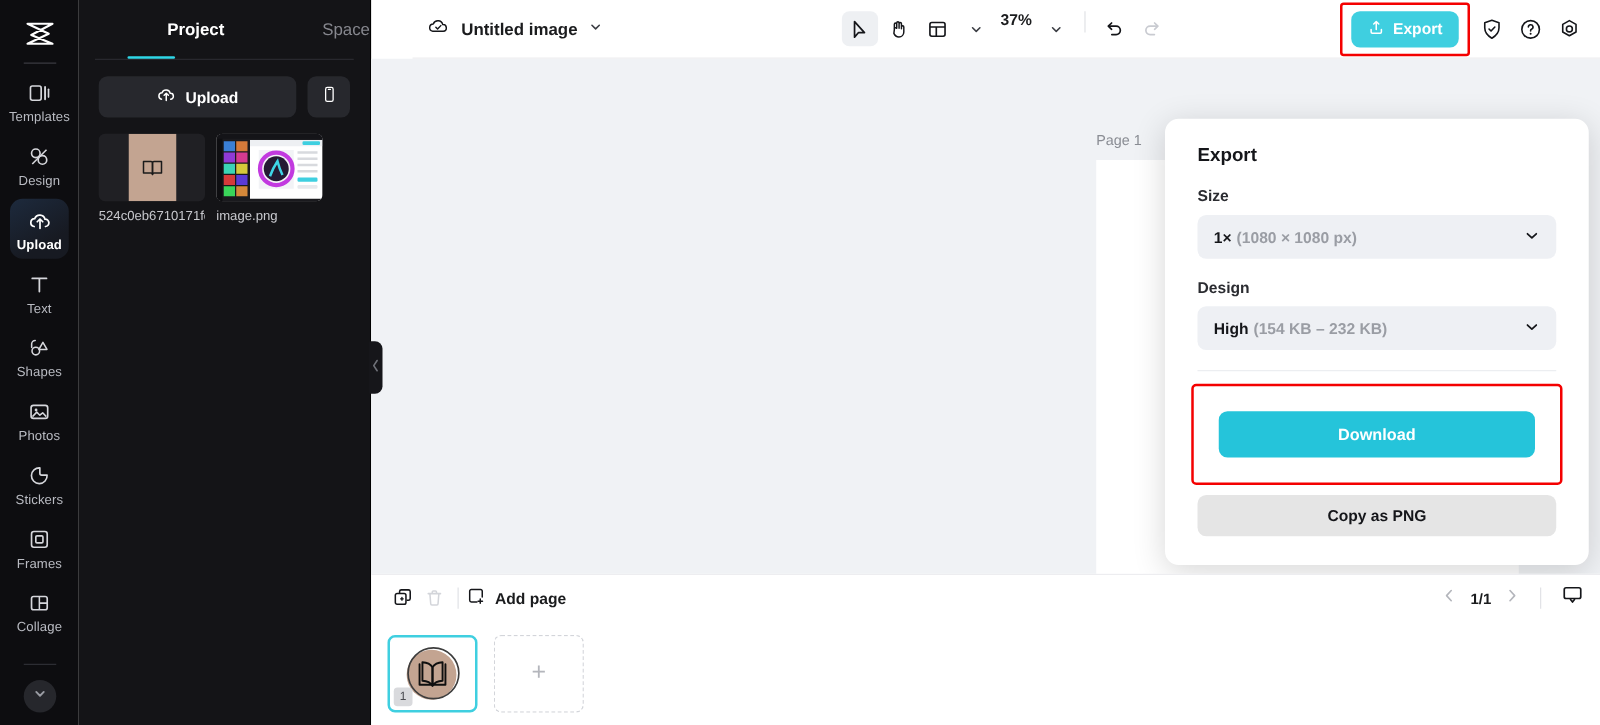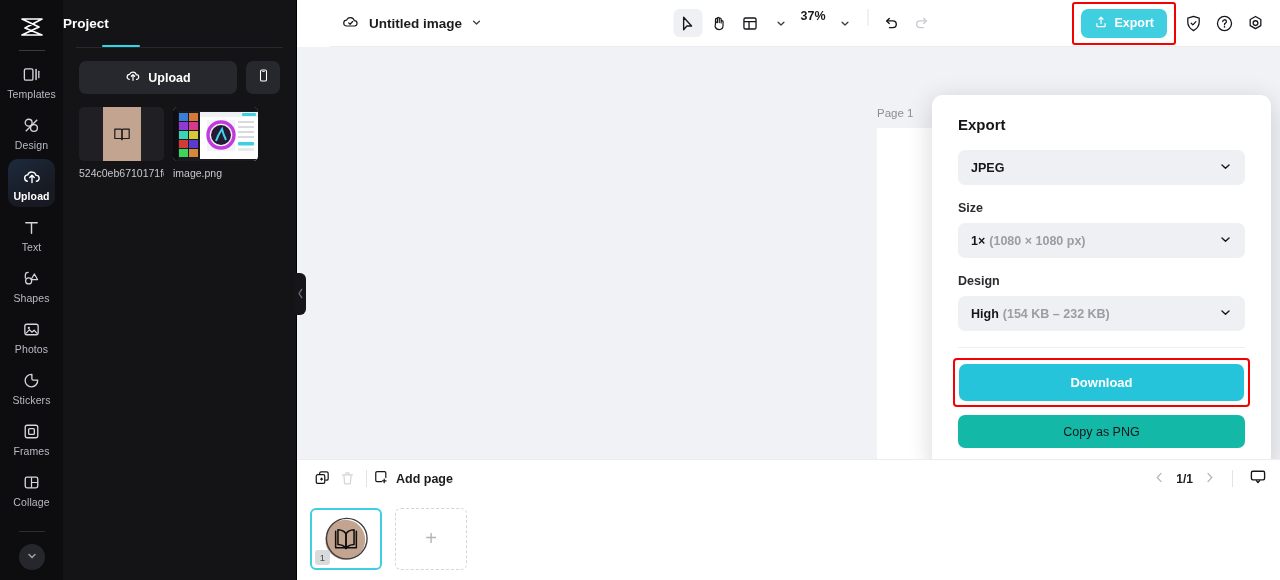--- a/index.html
+++ b/index.html
@@ -34,21 +34,21 @@
   }
   .rail-bottom-sep { position:absolute; bottom: 48px; left: 50%; transform: translateX(-50%); width: 26px; height: 1px; background:#2c2d33; }
 
   
   .panel {
     width: 234px; flex: 0 0 234px; height: 580px; background: #141417;
     position: relative; border-right: 1px solid #000;
   }
   .panel-tabs { display: flex; height: 47px; align-items: center; position: relative; }
   .panel-tab {
-    flex: 1; text-align: left; font-size: 13.5px; color: #86878e; cursor: pointer;
+    flex: 1; text-align: right; font-size: 13.5px; color: #86878e; cursor: pointer;
     line-height: 47px; font-weight: 500;
   }
   .panel-tab.active { color: #fff; font-weight: 700; }
   .panel-tab-underline { position: absolute; bottom: 0; left: 39px; width: 38px; height: 2.5px; background: #2fd7e8; border-radius: 2px; }
   .panel-divider { height: 1px; background: #28282e; margin: 0 13px; }
 
   .upload-row { display: flex; gap: 9px; padding: 13px 16px 0; }
   .upload-btn {
     flex: 1; height: 33px; background: #27282d; border-radius: 7px; cursor: pointer;
     display: flex; align-items: center; justify-content: center; gap: 7px;
@@ -152,28 +152,28 @@
   .ep-title { font-size: 15px; font-weight: 700; color: #15161a; margin-bottom: 17px; }
   .ep-label { font-size: 12.5px; color: #2b2c31; font-weight: 600; margin-bottom: 8px; }
   .ep-select {
     height: 35px; background: #eef0f4; border-radius: 7px; display: flex; align-items: center;
     padding: 0 13px; font-size: 12.5px; color: #15161a; cursor: pointer; margin-bottom: 16px;
   }
   .ep-select .val { font-weight: 600; }
   .ep-select .sub { color: #9a9da4; font-weight: 700; margin-left: 4px; }
   .ep-select .chev { margin-left: auto; }
   .ep-sep { height: 1px; background: #eceef1; margin: 4px 0 10px; }
-  .ep-dl-wrap { padding: 4px; }
+  .ep-dl-wrap { padding: 20px; }
   .ep-dl-wrap.hl { border: 2.5px solid #f40000; border-radius: 4px; margin: 0 -5px; }
   .ep-download {
     height: 37px; background: #25c4da; border-radius: 7px; color: #fff; font-size: 13px; font-weight: 700;
     display: flex; align-items: center; justify-content: center; cursor: pointer;
   }
   .ep-copy {
-    height: 33px; background: #14b8a6; border-radius: 7px; color: #15161a; font-size: 12.5px; font-weight: 400;
+    height: 33px; background: #e5e5e5; border-radius: 7px; color: #15161a; font-size: 12.5px; font-weight: 700;
     display: flex; align-items: center; justify-content: center; cursor: pointer; margin-top: 8px;
   }
 </style>
 </head>
 <body>
 
 <div id="app">
 
   <div class="rail">
     <div class="rail-logo">
@@ -281,20 +281,21 @@
         <svg width="12" height="12" viewBox="0 0 12 12">
             <path d="M3 4.5L6 7.6l3-3.1" fill="none" stroke="#9a9ca3" stroke-width="1.5" stroke-linecap="round" stroke-linejoin="round"></path>
           </svg>
       </span>
     </div>
   </div>
 
   <div class="panel">
     <div class="panel-tabs">
       <div class="panel-tab active">Project</div>
+      <div class="panel-tab">Space</div>
       <div class="panel-tab-underline"></div>
     </div>
     <div class="panel-divider"></div>
 
     <div class="upload-row">
       <div class="upload-btn">
         <span>
           <svg width="16" height="16" viewBox="0 0 20 20">
             <path d="M5.3 14.2a3.2 3.2 0 0 1 .5-6.35 4.3 4.3 0 0 1 8.2.5 2.9 2.9 0 0 1 .4 5.85" fill="none" stroke="#fff" stroke-width="1.5" stroke-linecap="round"></path>
             <path d="M10 15.4V8.4M7.9 10.3L10 8.2l2.1 2.1" fill="none" stroke="#fff" stroke-width="1.5" stroke-linecap="round" stroke-linejoin="round"></path>
@@ -504,28 +505,20 @@
         </svg>
       </div>
 
       <svg class="arrow-annot" viewBox="0 0 103 24">
         <path d="M0 8h72V1l30 11-30 11v-7H0z" fill="#fd0000"></path>
       </svg>
 
       <div class="export-panel">
         <div class="ep-title">Export</div>
 
-        <div class="ep-select">
-          <span class="val">JPEG</span>
-          <span class="chev">
-            <svg width="13" height="13" viewBox="0 0 14 14">
-                <path d="M3.2 5.4L7 9l3.8-3.6" fill="none" stroke="#15161a" stroke-width="1.5" stroke-linecap="round" stroke-linejoin="round"></path>
-              </svg>
-          </span>
-        </div>
 
         <div class="ep-label">Size</div>
         <div class="ep-select">
           <span class="val">1×</span>
           <span class="sub">(1080 × 1080 px)</span>
           <span class="chev">
             <svg width="13" height="13" viewBox="0 0 14 14">
                 <path d="M3.2 5.4L7 9l3.8-3.6" fill="none" stroke="#15161a" stroke-width="1.5" stroke-linecap="round" stroke-linejoin="round"></path>
               </svg>
           </span>

